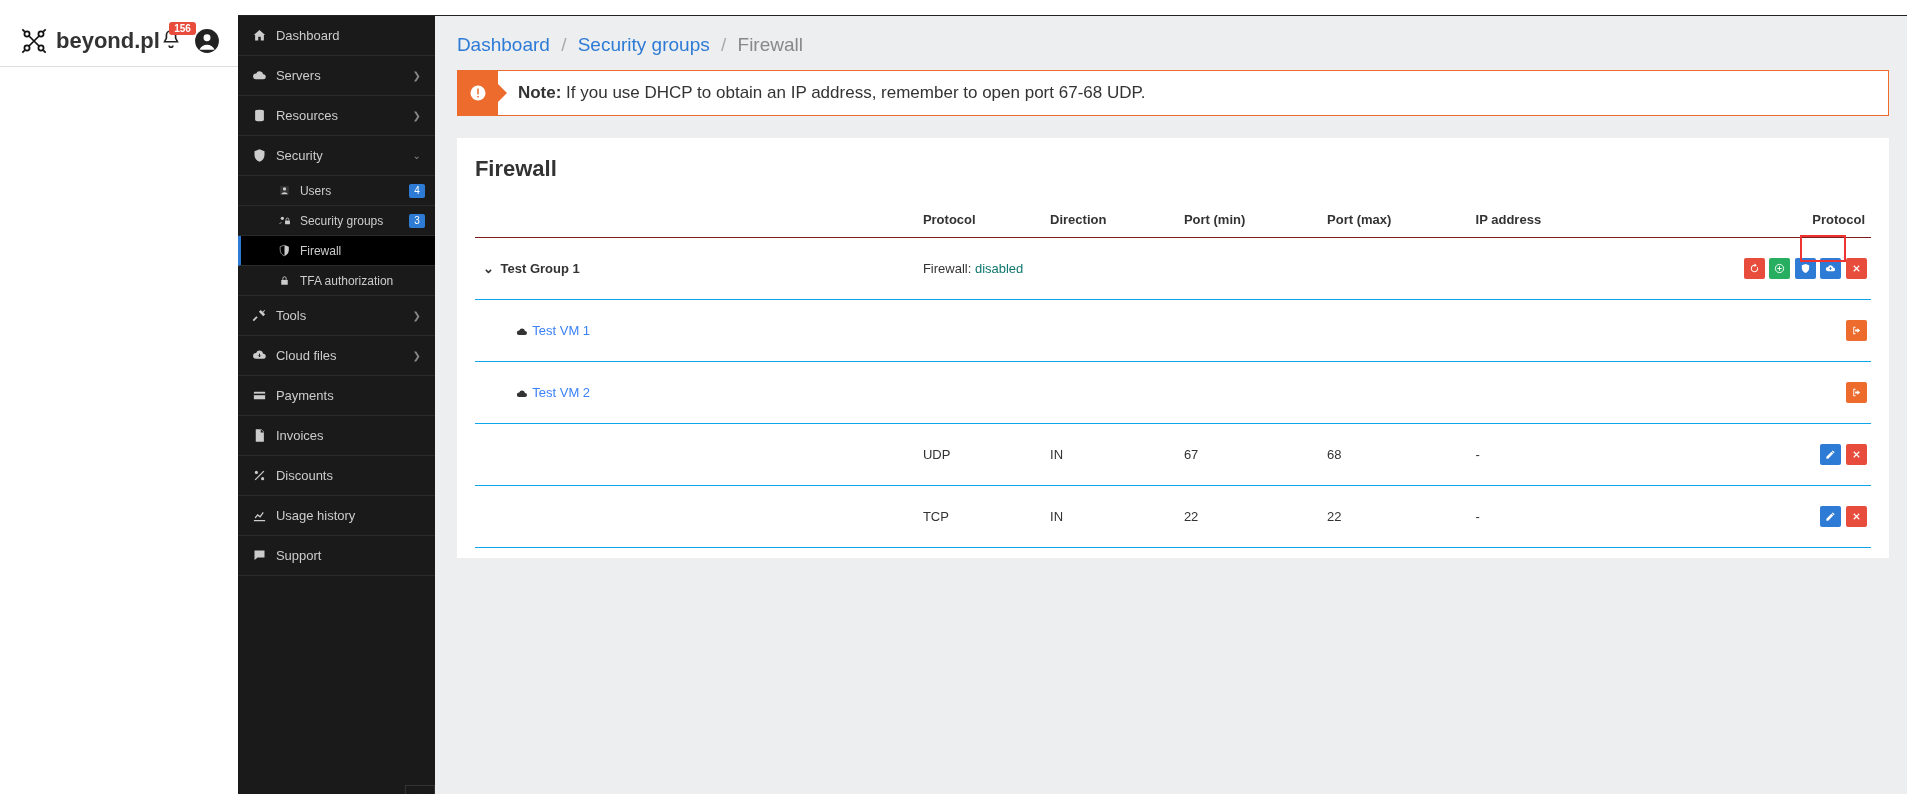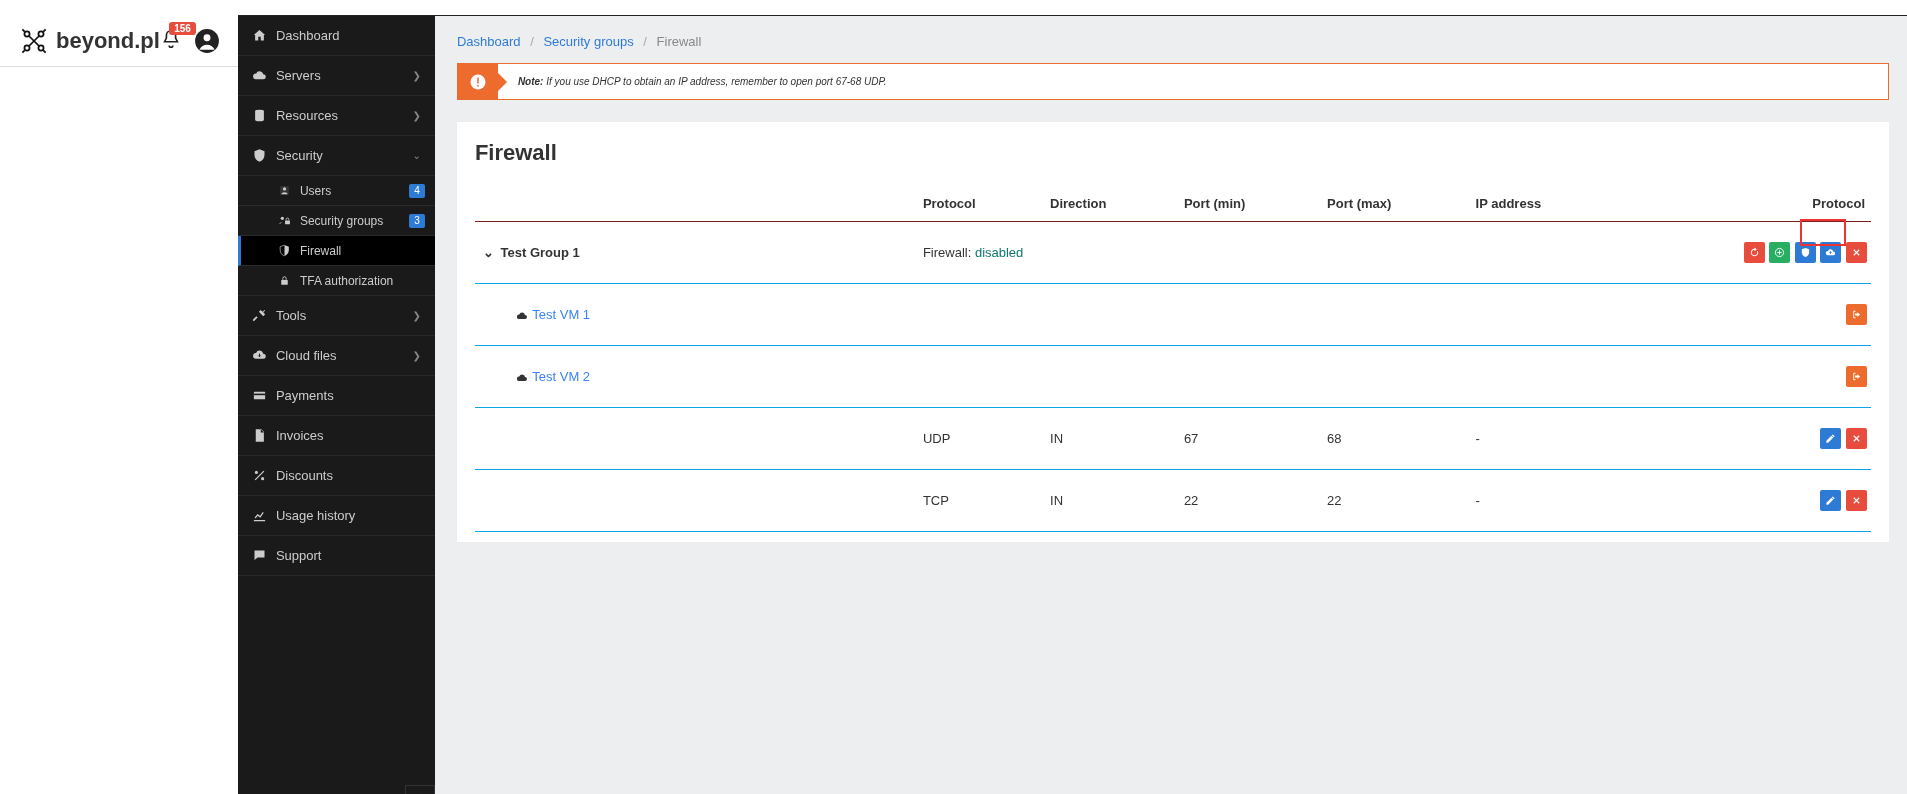--- a/index.html
+++ b/index.html
@@ -19,28 +19,28 @@
     .nav-item { display:flex; align-items:center; padding:0 14px; height:40px; border-bottom:1px solid #2a2a2a; cursor:pointer; font-size:13px; position:relative; }
     .nav-item .icon-slot { width:24px; display:flex; align-items:center; justify-content:flex-start; }
     .nav-item .chev { margin-left:auto; font-size:10px; color:#888; }
     .sub-item { padding-left:40px; height:30px; font-size:12px; display:flex; align-items:center; border-bottom:1px solid #2a2a2a; cursor:pointer; position:relative; }
     .sub-item .icon-slot { width:22px; display:flex; }
     .sub-item.active { background:#000; border-left:3px solid #2e7bd6; padding-left:37px; }
     .sub-item .count-badge { position:absolute; right:10px; background:#2e7bd6; color:#fff; font-size:10px; padding:0 5px; border-radius:2px; line-height:14px; }
     .collapse-btn { position:absolute; bottom:0; right:0; width:30px; height:24px; border:1px solid #333; display:flex; align-items:center; justify-content:center; background:#1a1a1a; cursor:pointer; }
     
     .main { flex:1; background:#eceef0; padding:18px 18px 18px 22px; overflow:auto; }
-    .breadcrumb { font-size:13px; margin-bottom:14px; }
+    .breadcrumb { font-size:19px; margin-bottom:14px; }
     .breadcrumb a { color:#2e7bd6; text-decoration:none; }
     .breadcrumb .sep { color:#aaa; margin:0 6px; }
     .breadcrumb .current { color:#888; }
     .alert { display:flex; align-items:stretch; background:#fff; border:1px solid #ec6b2d; margin-bottom:22px; }
     .alert-icon { width:40px; background:#ec6b2d; display:flex; align-items:center; justify-content:center; position:relative; }
     .alert-icon::after { content:""; position:absolute; right:-9px; top:50%; transform:translateY(-50%); border-left:9px solid #ec6b2d; border-top:9px solid transparent; border-bottom:9px solid transparent; }
-    .alert-text { padding:12px 20px; font-size:10px;font-style:italic; }
+    .alert-text { padding:12px 20px; font-size:17px; }
     .alert-text b { font-weight:700; }
     .card { background:#fff; padding:18px 18px 10px; }
     .card h1 { font-size:22px; font-weight:700; margin-bottom:20px; }
     table { width:100%; border-collapse:collapse; }
     th { text-align:left; font-weight:700; font-size:13px; padding:10px 8px; border-bottom:1px solid #7f1d1d; }
     th.actions-h { text-align:right; padding-right:6px; }
     td { padding:20px 8px; border-bottom:1px solid #0ea5e9; font-size:13px; vertical-align:middle; }
     .group-row td { font-weight:700; }
     .group-row .caret { display:inline-block; width:14px; }
     .fw-label { font-weight:400; }

